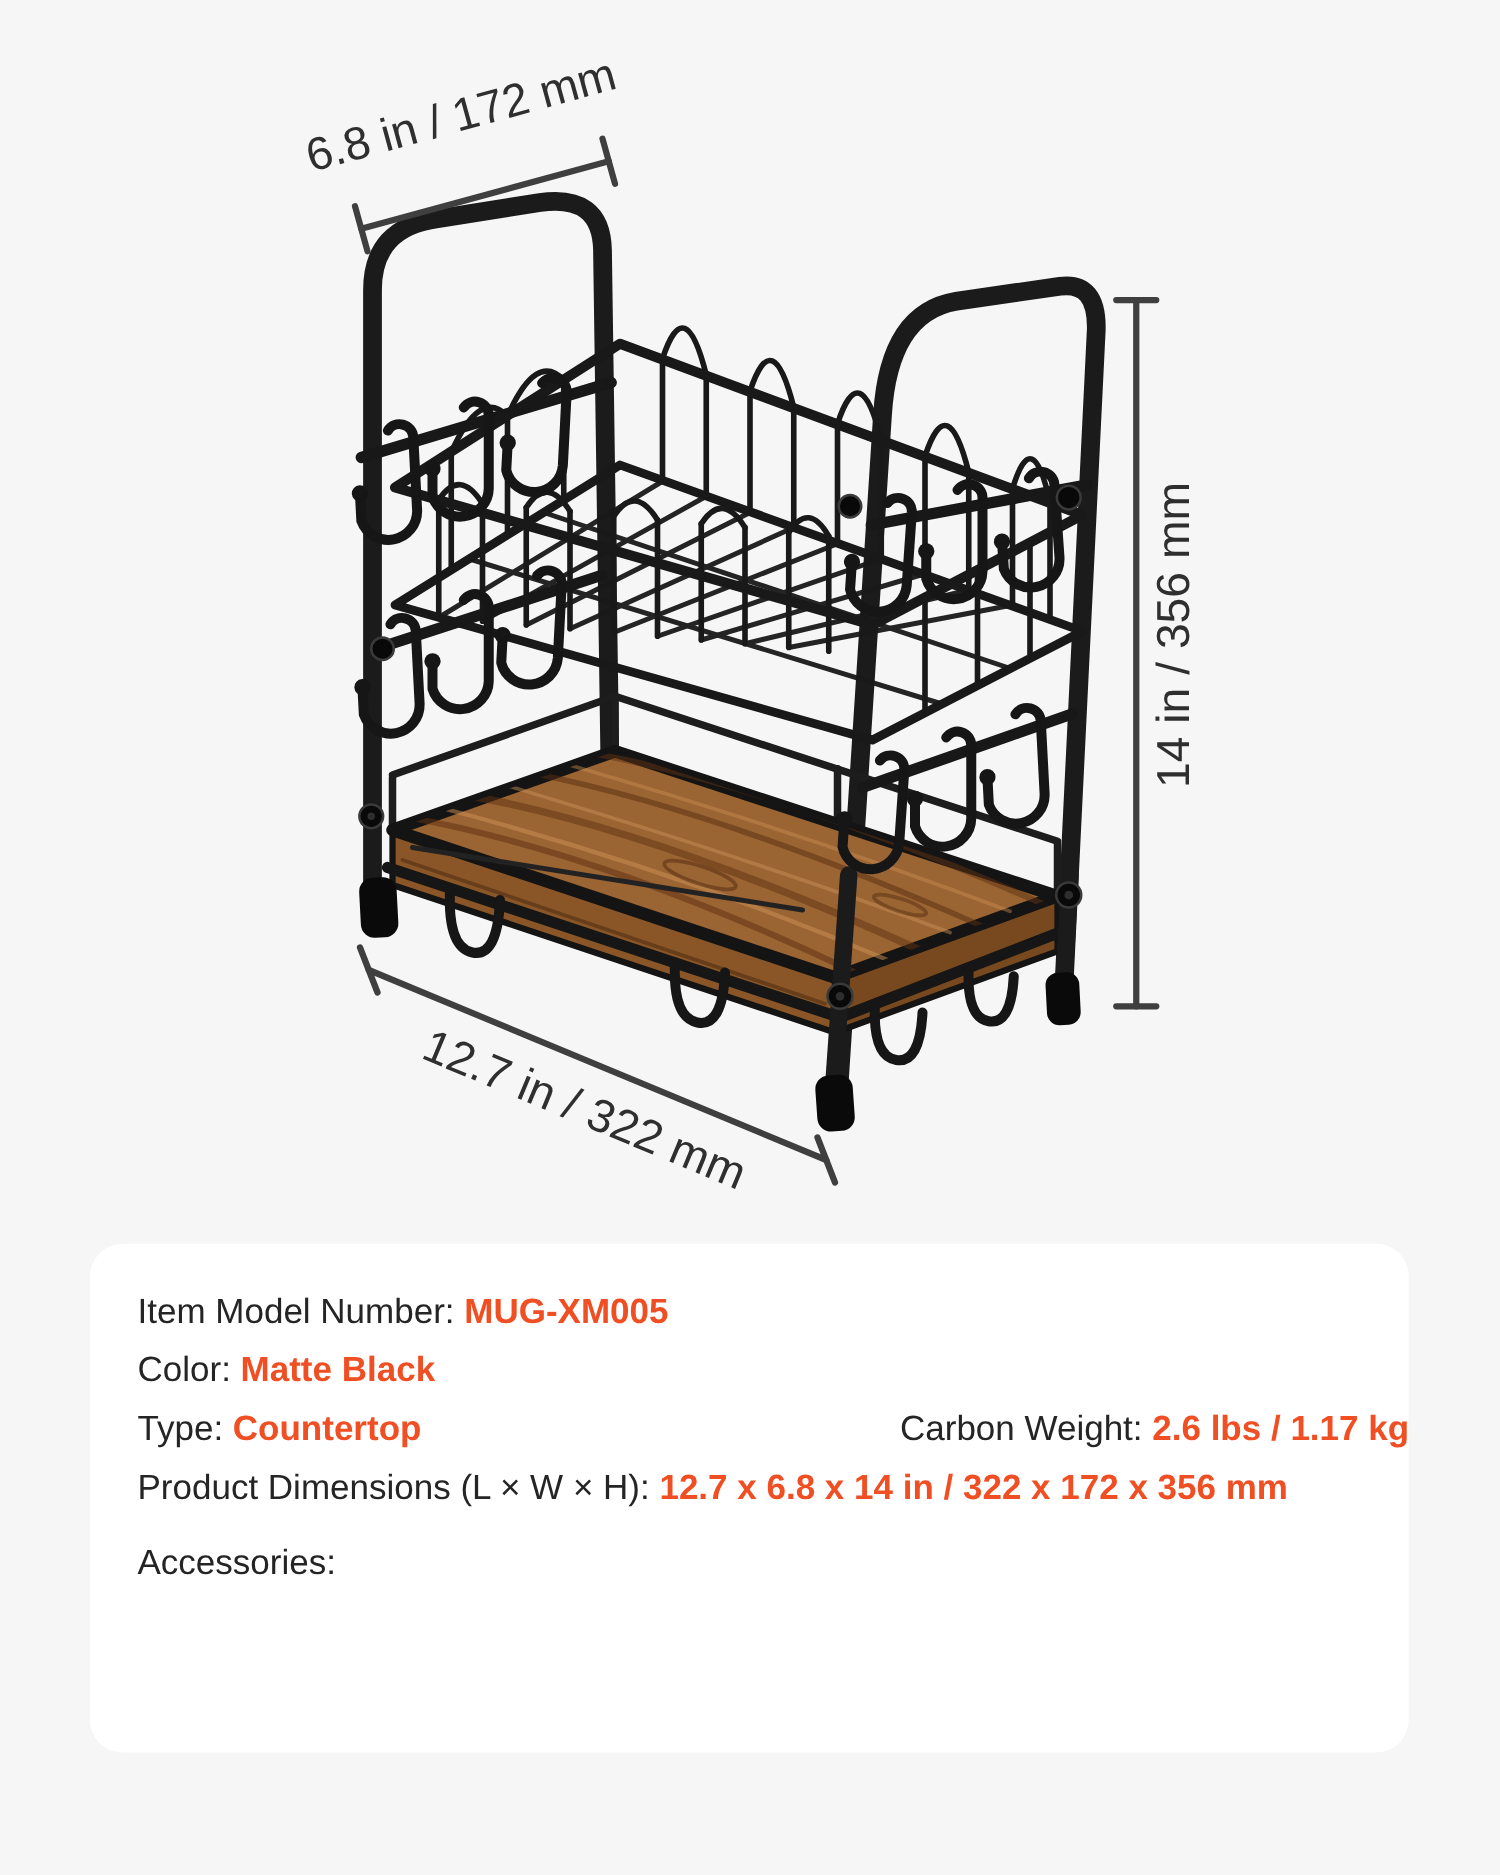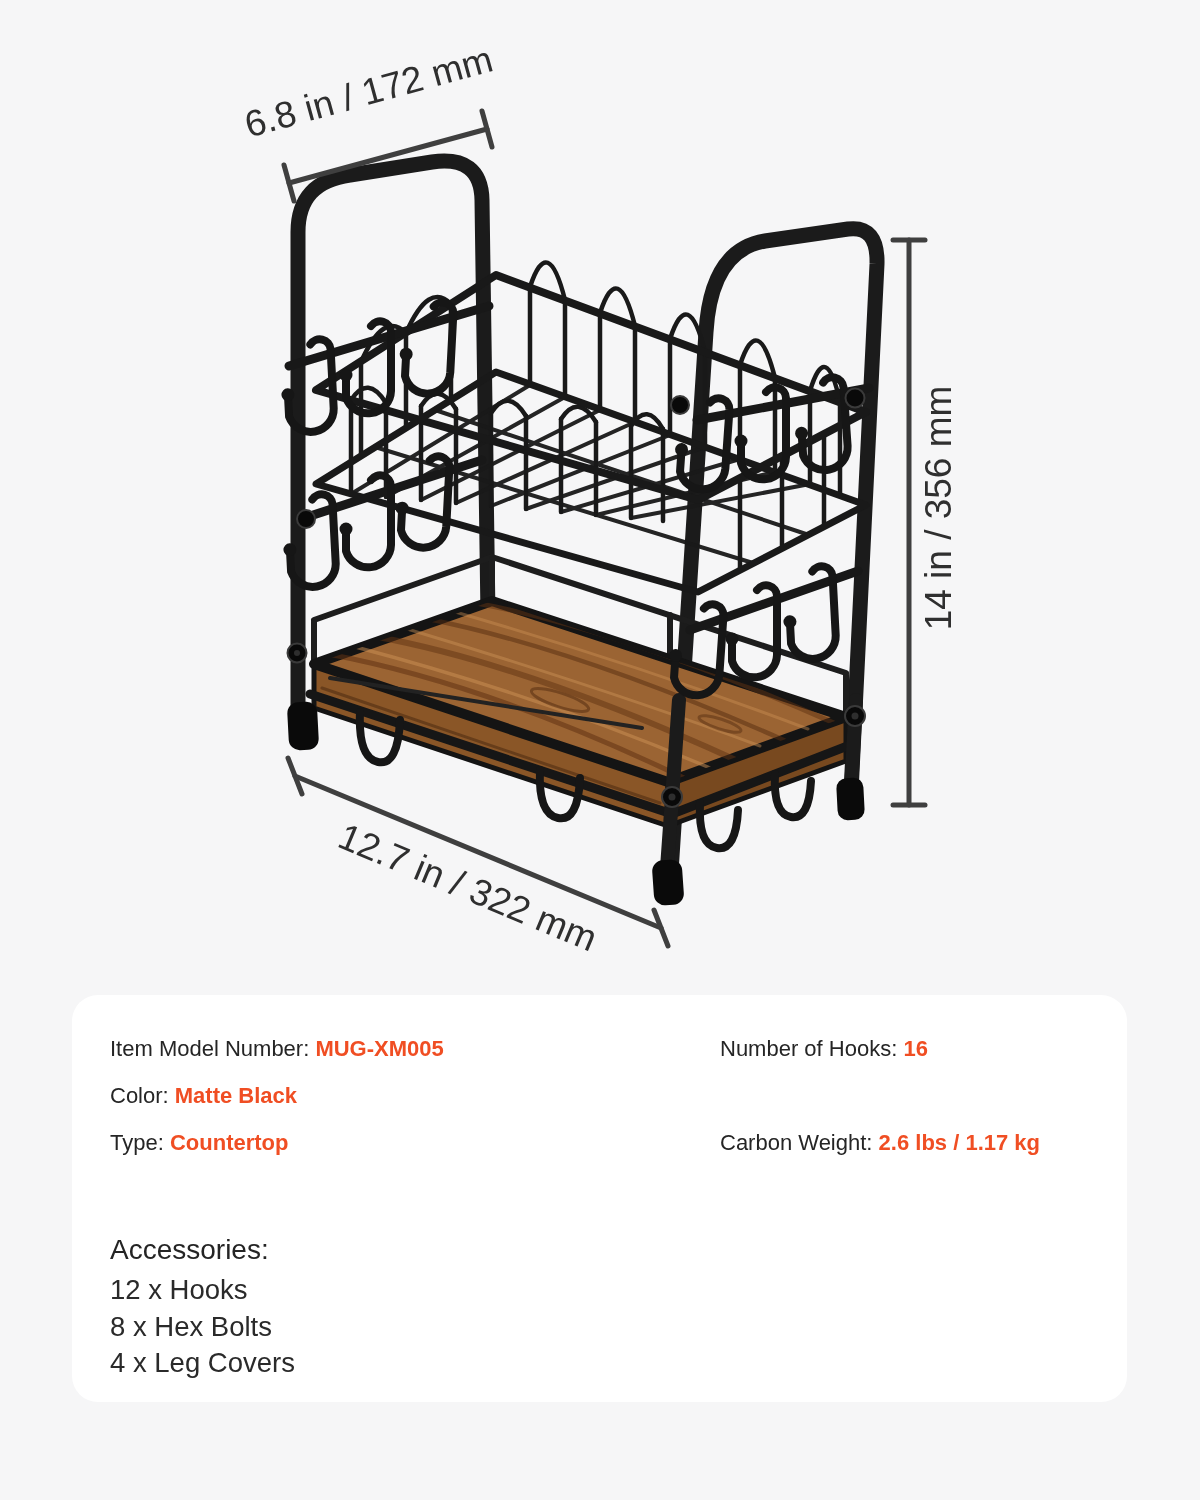--- a/index.html
+++ b/index.html
@@ -1,21 +1,21 @@
 <!DOCTYPE html>
 <html><head>
 <meta charset="utf-8">
 <style>
   html,body{margin:0;padding:0;}
   body{width:1200px;height:1500px;font-family:"Liberation Sans",sans-serif;}
   .page{position:relative;width:1200px;height:1500px;background:#f6f6f7;overflow:hidden;}
   .diagram-svg{position:absolute;left:0;top:0;}
   .dim-text{font-family:"Liberation Sans",sans-serif;font-size:37px;fill:#2f2f2f;}
   .panel{position:absolute;left:72px;top:995px;width:1055px;height:407px;background:#ffffff;border-radius:26px;}
-  .spec-row{position:absolute;height:47px;line-height:47px;font-size:22px;color:#252525;white-space:nowrap;}
+  .spec-row{position:absolute;height:47px;line-height:47px;font-size:28px;color:#252525;white-space:nowrap;}
   .spec-row .val{font-weight:bold;color:#f04e23;}
   .acc-title{position:absolute;left:110px;top:1231px;height:38px;line-height:38px;font-size:28px;font-weight:normal;color:#242424;}
   .acc-list{position:absolute;top:1272px;font-size:27.5px;color:#2a2a2a;line-height:36.7px;white-space:nowrap;}
   .acc-left{left:110px;}
   .acc-right{left:704px;}
 </style>
 </head>
 <body>
 
 <div class="page">
@@ -206,29 +206,24 @@
   <div class="spec-row" style="left:110px;top:1025px;">
     <span class="lbl">Item Model Number: </span><span class="val">MUG-XM005</span>
   </div>
   <div class="spec-row" style="left:110px;top:1119px;">
     <span class="lbl">Type: </span><span class="val">Countertop</span>
   </div>
   <div class="spec-row" style="left:110px;top:1072px;">
     <span class="lbl">Color: </span><span class="val">Matte Black</span>
   </div>
 
-  <div class="spec-row" style="left:720px;top:1025px;">
-    <span class="lbl">Number of Hooks: </span><span class="val">16</span>
-  </div>
   <div class="spec-row" style="left:720px;top:1119px;">
     <span class="lbl">Carbon Weight: </span><span class="val">2.6 lbs / 1.17 kg</span>
   </div>
 
+  <div class="spec-row" style="left:110px;top:1166px;">
+    <span class="lbl">Product Dimensions (L × W × H): </span><span class="val">12.7 x 6.8 x 14 in / 322 x 172 x 356 mm</span>
+  </div>
 
   <div class="acc-title">Accessories:</div>
 
-  <div class="acc-list acc-left">
-    <div>12 x Hooks</div>
-    <div>8 x Hex Bolts</div>
-    <div>4 x Leg Covers</div>
-  </div>
 
 </div>
 
 </body></html>

